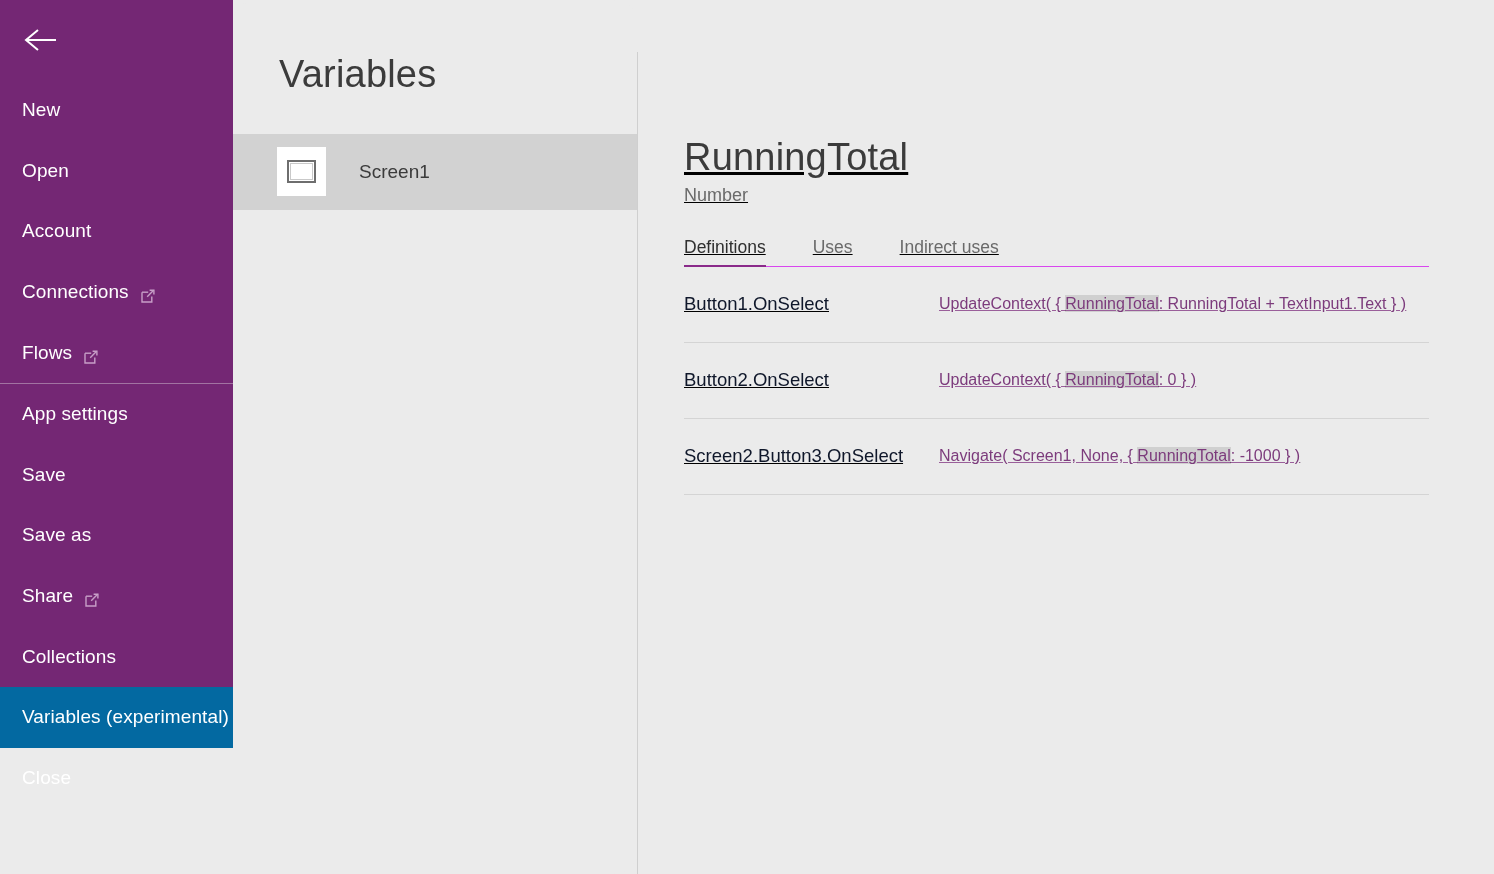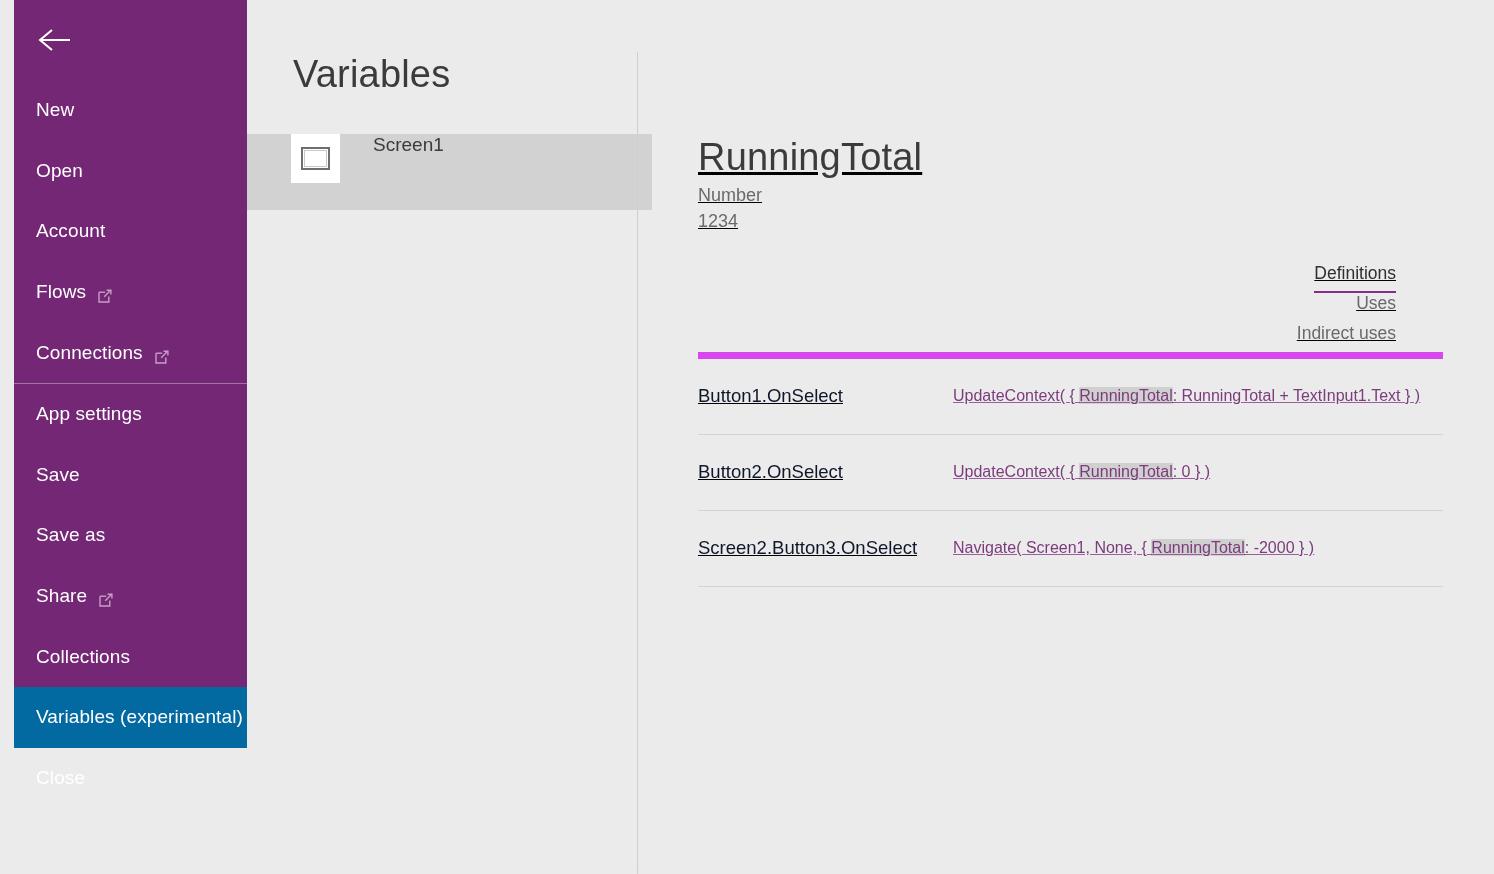--- a/index.html
+++ b/index.html
@@ -25,21 +25,20 @@
 
   
   .sidebar {
     width: 233px;
     min-width: 233px;
     height: 728px;
     background: #742774;
     position: relative;
     color: #ffffff;
     box-sizing: border-box;
-    margin-left: 14px;
   }
   .back-row {
     height: 80px;
     display: flex;
     align-items: center;
     padding-left: 22px;
     box-sizing: border-box;
   }
   .back-arrow {
     width: 44px;
@@ -98,21 +97,21 @@
     color: #3b3b3b;
     padding: 54px 0 0 46px;
     letter-spacing: 0.2px;
     line-height: 1.1;
   }
   .screen-row {
     margin-top: 38px;
     height: 76px;
     background: #d2d2d2;
     display: flex;
-    align-items: flex-start;
+    align-items: center;
     padding-left: 44px;
     box-sizing: border-box;
     cursor: pointer;
   }
   .screen-thumb {
     width: 49px;
     height: 49px;
     background: #ffffff;
     display: flex;
     align-items: center;
@@ -176,24 +175,23 @@
   .var-value {
     font-size: 18px;
     color: #6a6a6a;
     margin-top: 5px;
   }
 
   .tabs {
     margin-top: 30px;
     display: flex;
     align-items: flex-end;
-    border-bottom: 7px solid #d946ef;
+    border-bottom: 1px solid #d946ef;
     width: 745px;
     box-sizing: border-box;
-    flex-direction: column;
   }
   .tab {
     font-size: 17.5px;
     color: #6a6a6a;
     padding: 0 0 7px 0;
     margin-right: 47px;
     cursor: pointer;
     border-bottom: 2px solid transparent;
     position: relative;
     bottom: -1px;
@@ -249,30 +247,30 @@
         <div class="nav-item">
           <span class="label">New</span>
         </div>
         <div class="nav-item">
           <span class="label">Open</span>
         </div>
         <div class="nav-item">
           <span class="label">Account</span>
         </div>
         <div class="nav-item">
-          <span class="label">Flows</span>
+          <span class="label">Connections</span>
           <span class="ext-icon"><svg viewBox="0 0 14 14" width="14" height="14">
               <path d="M1 3.2 L1 13 L10.8 13 L10.8 7.6" fill="none" stroke="#c79fc7" stroke-width="1.4"></path>
               <path d="M1 3.2 L7.2 3.2" fill="none" stroke="#c79fc7" stroke-width="1.4"></path>
               <path d="M6.2 7.8 L12.6 1.3" fill="none" stroke="#c79fc7" stroke-width="1.4"></path>
               <path d="M8.6 1.2 L12.9 1.2 L12.9 5.4" fill="none" stroke="#c79fc7" stroke-width="1.4"></path>
             </svg></span>
         </div>
         <div class="nav-item">
-          <span class="label">Connections</span>
+          <span class="label">Flows</span>
           <span class="ext-icon"><svg viewBox="0 0 14 14" width="14" height="14">
               <path d="M1 3.2 L1 13 L10.8 13 L10.8 7.6" fill="none" stroke="#c79fc7" stroke-width="1.4"></path>
               <path d="M1 3.2 L7.2 3.2" fill="none" stroke="#c79fc7" stroke-width="1.4"></path>
               <path d="M6.2 7.8 L12.6 1.3" fill="none" stroke="#c79fc7" stroke-width="1.4"></path>
               <path d="M8.6 1.2 L12.9 1.2 L12.9 5.4" fill="none" stroke="#c79fc7" stroke-width="1.4"></path>
             </svg></span>
         </div>
         <div class="nav-divider"></div>
         <div class="nav-item">
           <span class="label">App settings</span>
@@ -312,37 +310,36 @@
       </div>
       <div class="screen-label">Screen1</div>
     </div>
   </div>
 
   <div class="v-divider"></div>
 
   <div class="detail">
     <div class="var-name">RunningTotal</div>
     <div class="var-type">Number</div>
-    <div class="var-value">1234</div>
 
     <div class="tabs">
         <div class="tab active">Definitions</div>
         <div class="tab">Uses</div>
         <div class="tab">Indirect uses</div>
       </div>
 
     <div class="rows">
         <div class="row">
           <div class="rule-name">Button1.OnSelect</div>
           <div class="formula"><span>UpdateContext( { </span><span class="hl">RunningTotal</span><span>: RunningTotal + TextInput1.Text } )</span></div>
         </div>
         <div class="row">
           <div class="rule-name">Button2.OnSelect</div>
           <div class="formula"><span>UpdateContext( { </span><span class="hl">RunningTotal</span><span>: 0 } )</span></div>
         </div>
         <div class="row">
           <div class="rule-name">Screen2.Button3.OnSelect</div>
-          <div class="formula"><span>Navigate( Screen1, None, { </span><span class="hl">RunningTotal</span><span>: -2000 } )</span></div>
+          <div class="formula"><span>Navigate( Screen1, None, { </span><span class="hl">RunningTotal</span><span>: -1000 } )</span></div>
         </div>
       </div>
   </div>
 
 </div>
 
 </body></html>

